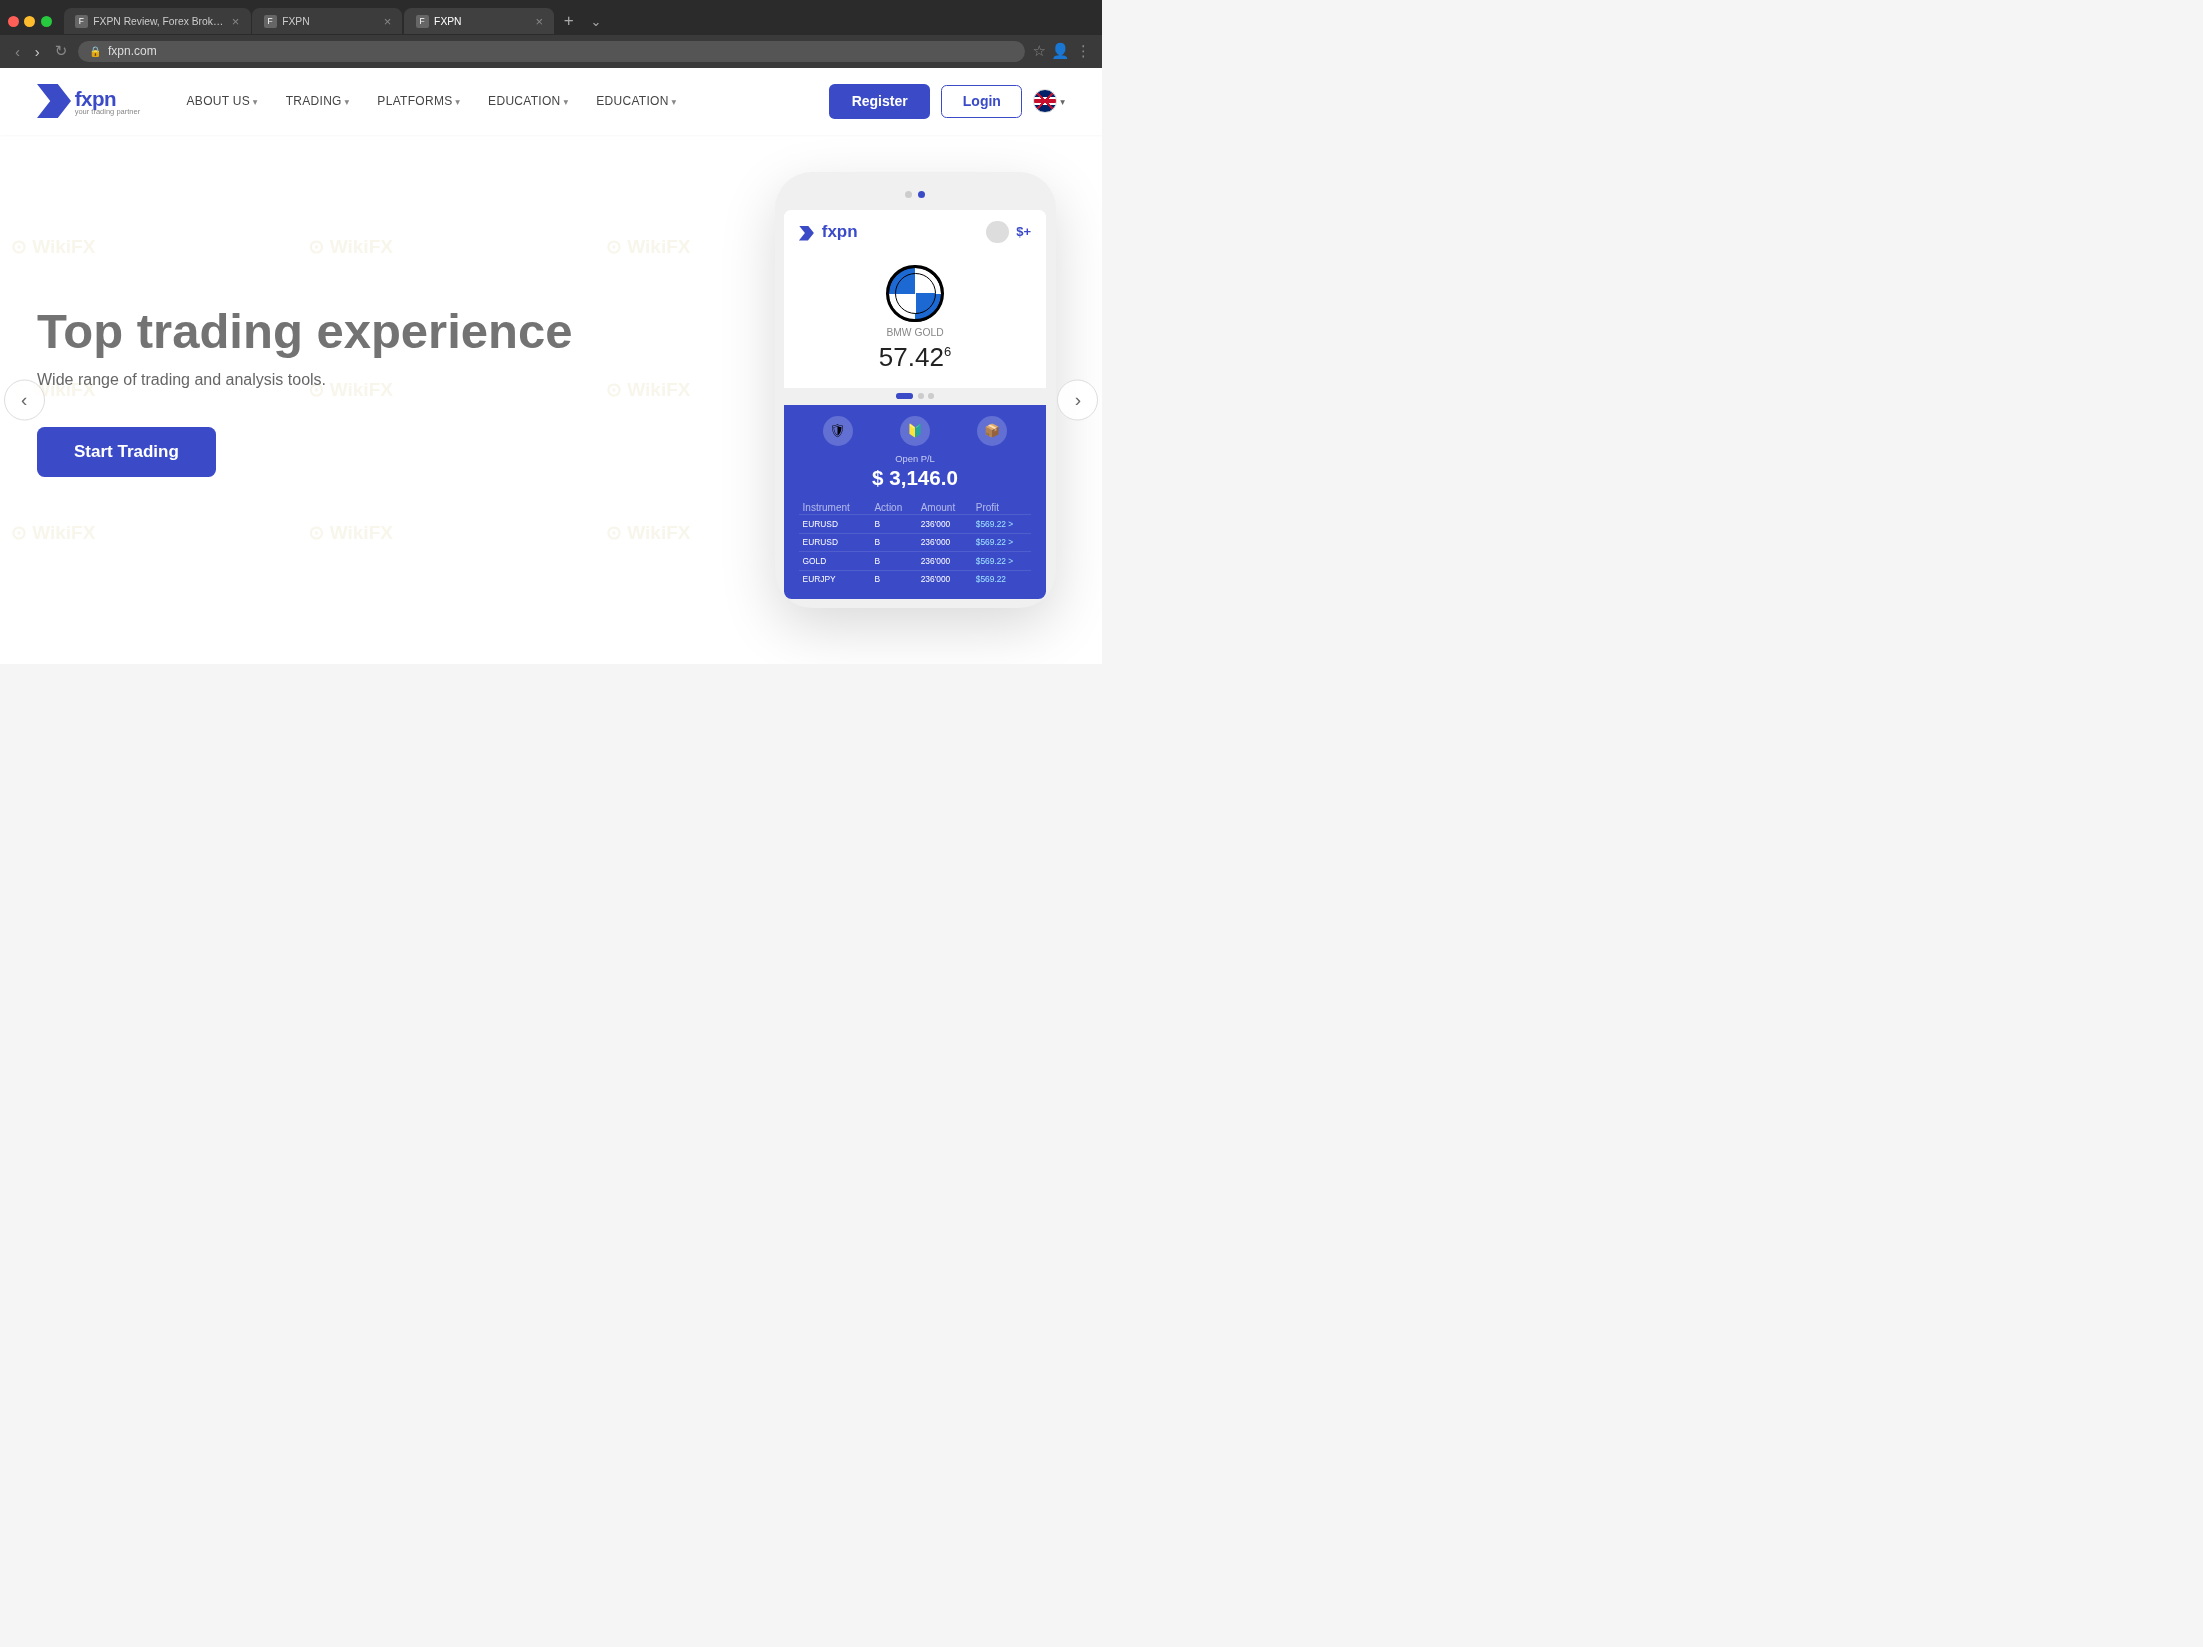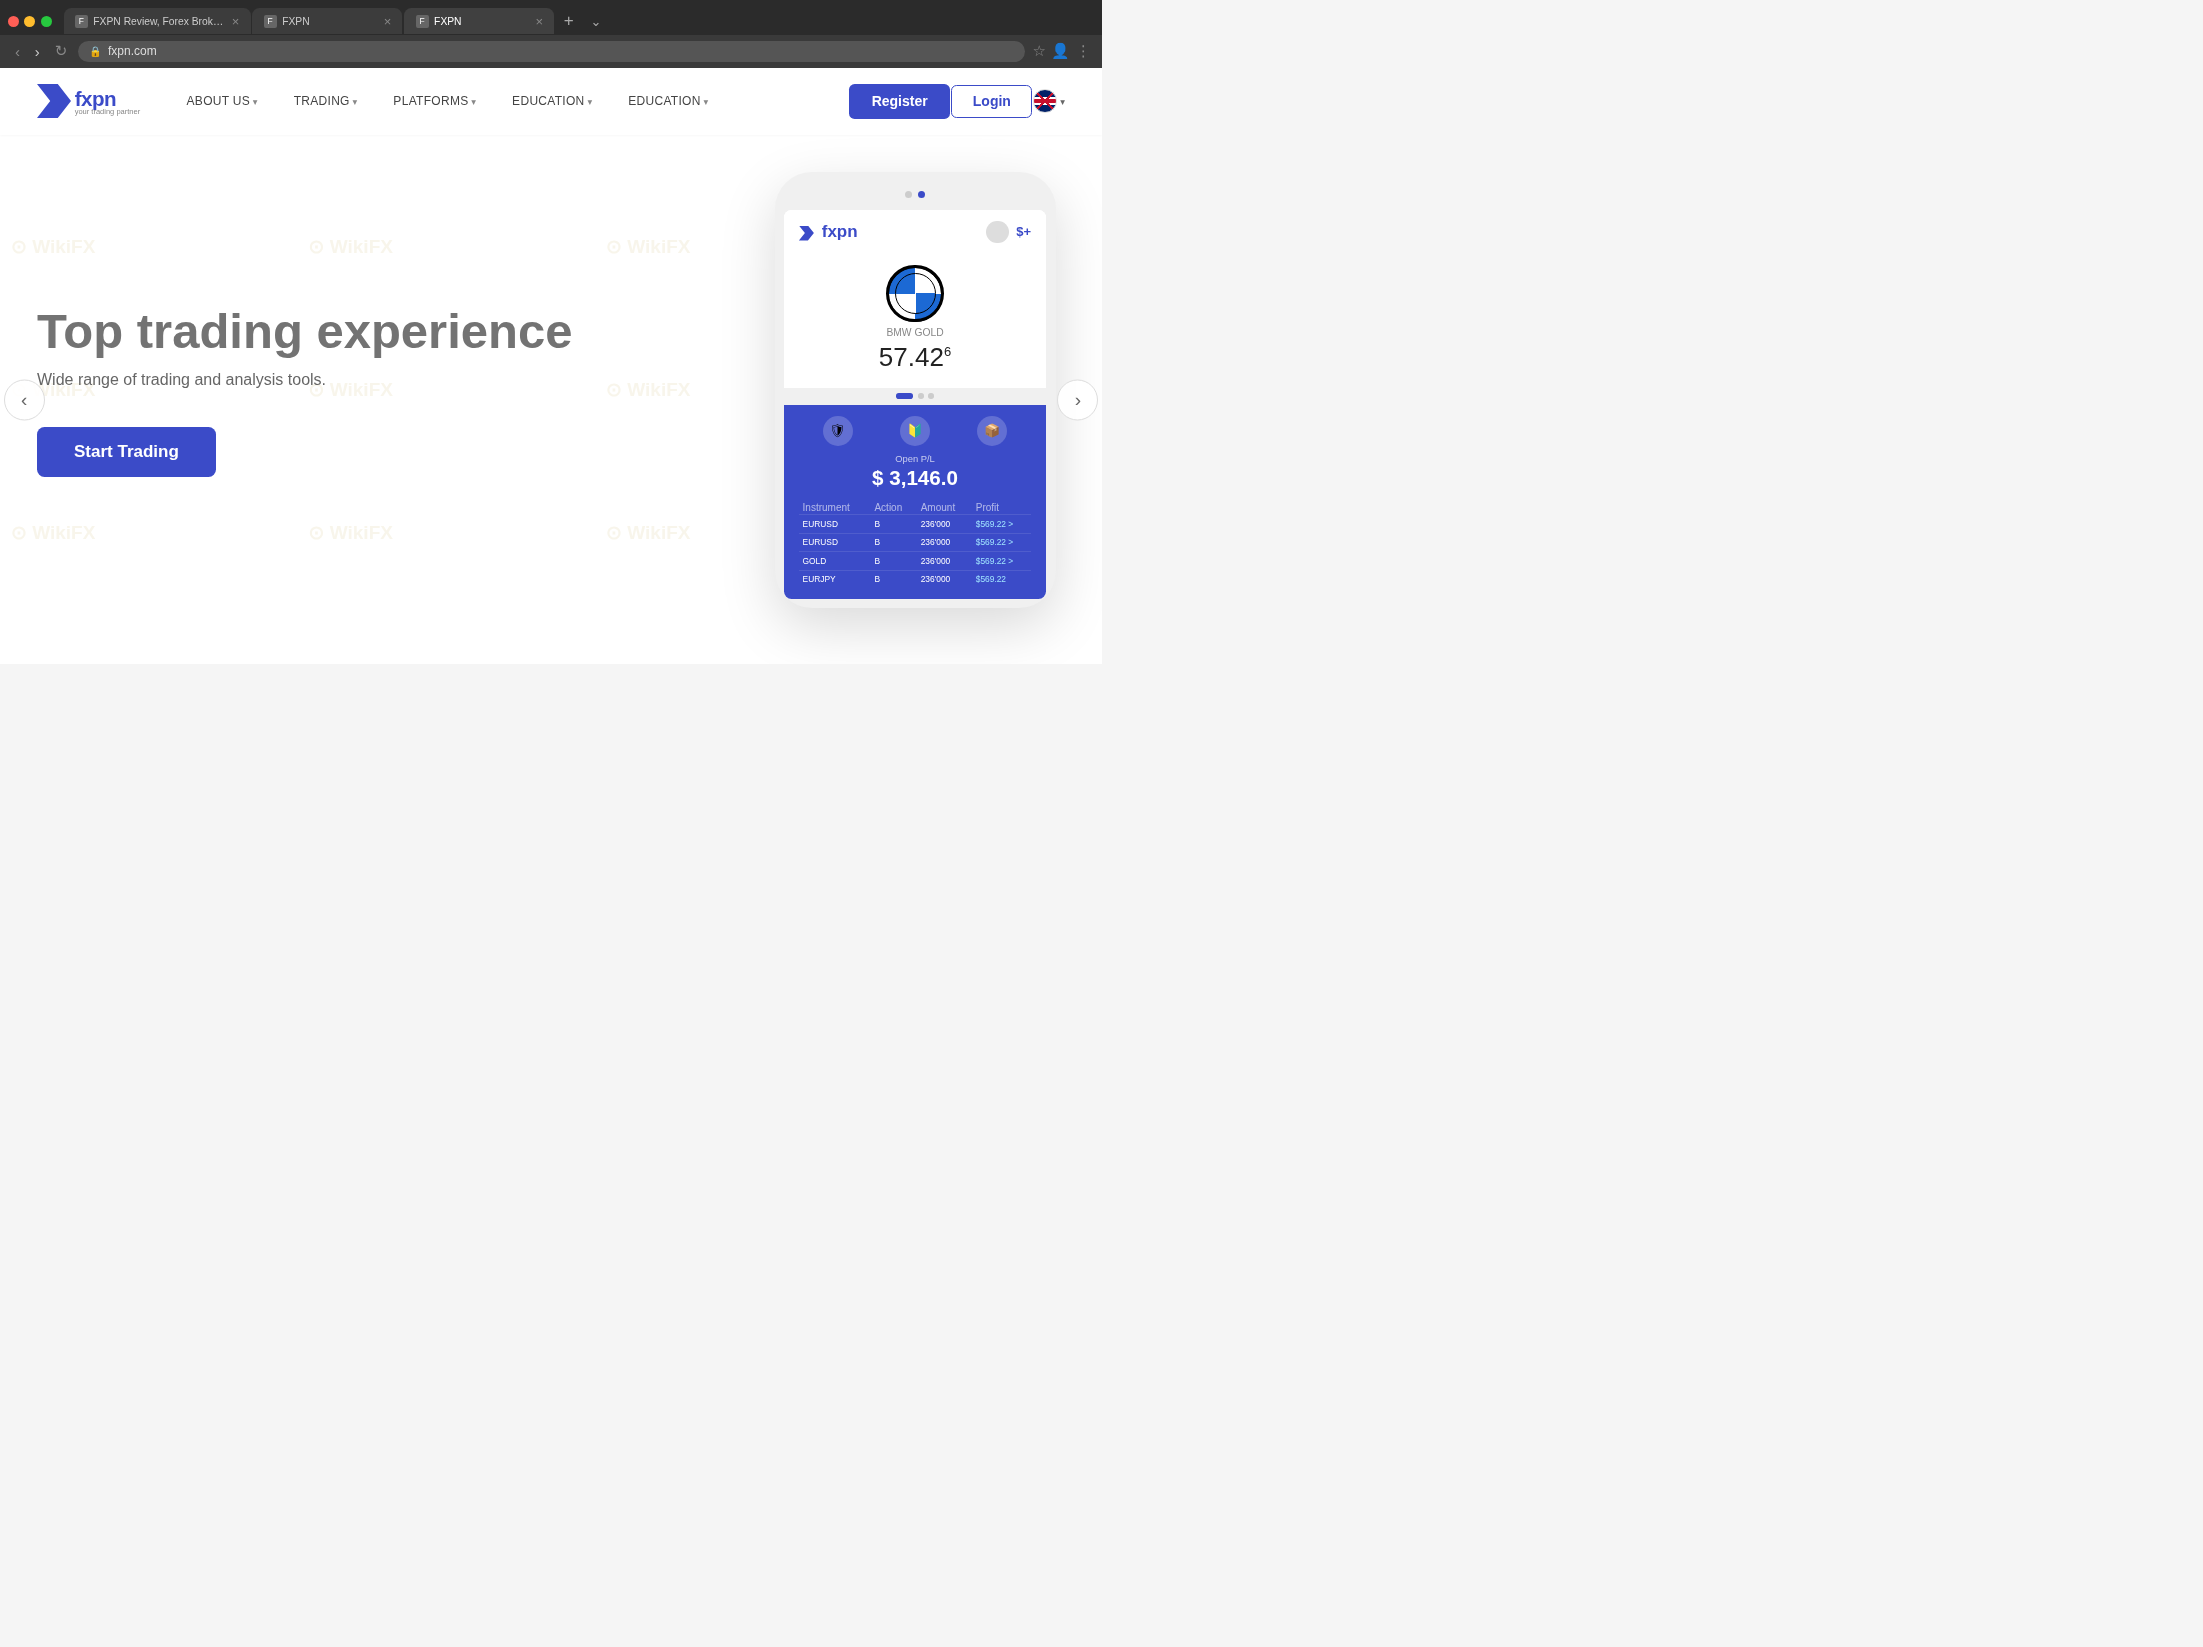--- a/index.html
+++ b/index.html
@@ -129,41 +129,41 @@
       gap: 3.7px;
       margin-right: 37px;
       text-decoration: none;
     }
     .logo-text { color: #3b4bc8; font-size: 20.6px; font-weight: 700; letter-spacing: -0.5px; }
     .logo-tagline { font-size: 7.5px; color: #888; margin-top: -3.7px; display: block; }
 
     .nav-links {
       display: flex;
       align-items: center;
-      gap: 17px;
+      gap: 9px;
       flex: 1;
     }
     .nav-item {
       display: flex;
       align-items: center;
       gap: 2.8px;
       padding: 5.6px 9.4px;
       color: #444;
       font-size: 12px;
       font-weight: 500;
       cursor: pointer;
       text-decoration: none;
       letter-spacing: 0.3px;
     }
     .nav-chevron { font-size: 9.4px; color: #888; }
 
     .nav-actions {
       display: flex;
       align-items: center;
-      gap: 1px;
+      gap: 11px;
     }
     .btn-register {
       background: #3b4bc8;
       color: #fff;
       border: none;
       border-radius: 5.6px;
       padding: 9.4px 22.5px;
       font-size: 14px;
       font-weight: 600;
       cursor: pointer;

